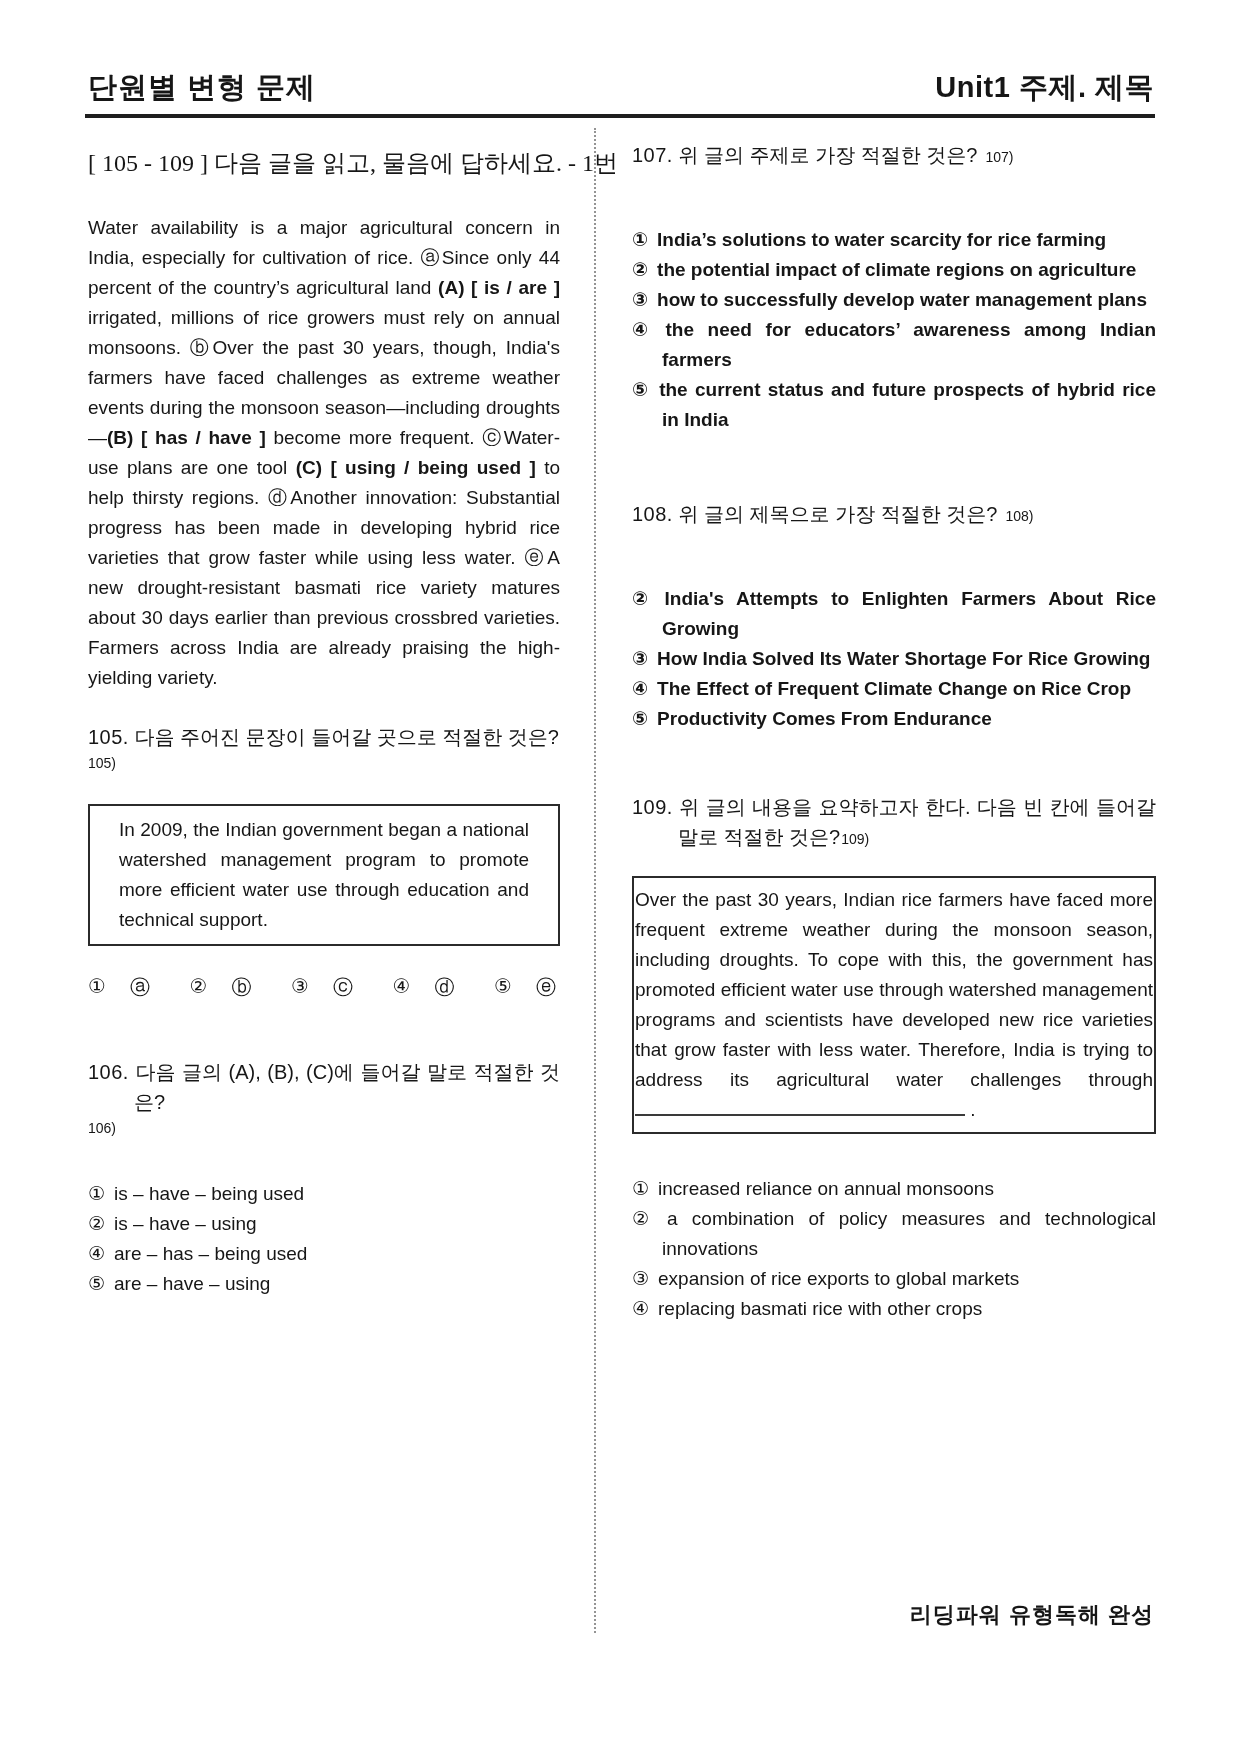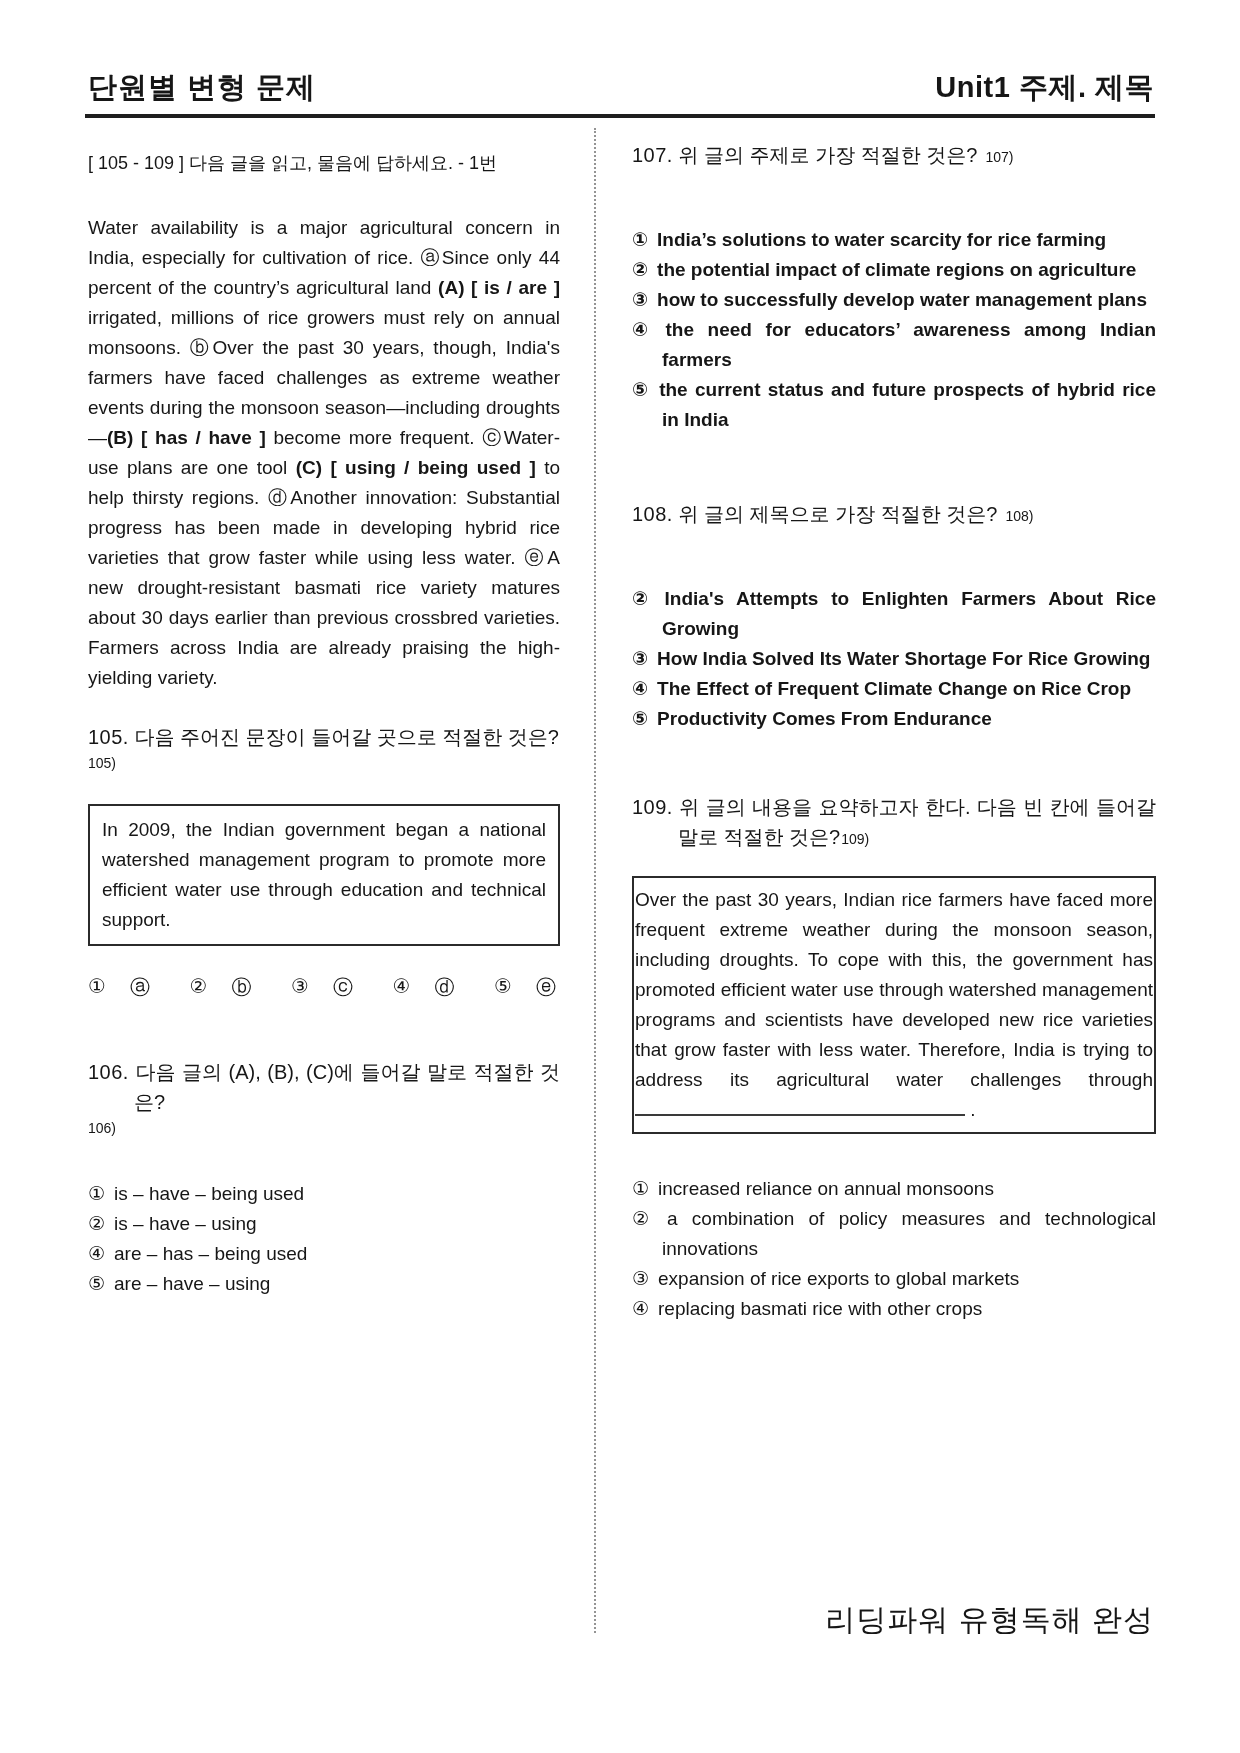--- a/index.html
+++ b/index.html
@@ -10,34 +10,34 @@
   }
   
   .hdr-left  { position:absolute; left:88px;  top:68px; font-size:29px; font-weight:700; letter-spacing:1px; }
   .hdr-right { position:absolute; right:86px; top:68px; font-size:29px; font-weight:700; letter-spacing:0.5px; }
   .hdr-rule  { position:absolute; left:85px; width:1070px; top:114px; height:4px; background:#1e1e1e; }
   .col-divider { position:absolute; left:594px; top:128px; height:1532px; width:0; border-left:2px dotted #949494; }
   
   .col-left  { position:absolute; left:88px;  top:140px; width:472px; }
   .col-right { position:absolute; left:632px; top:140px; width:524px; }
   
-  .instruction { margin-top:8px; font-size:18px; line-height:30px; white-space:nowrap; }
+  .instruction { margin-top:8px; font-size:24px; line-height:30px; white-space:nowrap;font-family:Liberation Serif, serif; }
   .passage { margin-top:35px; font-size:19px; line-height:30px; text-align:justify; }
   .seg-bold { font-weight:700; }
   .q-title { font-size:20px; line-height:30px; text-align:justify; padding-left:46px; text-indent:-46px; }
   .q-num { letter-spacing:0.5px; }
   .footnote { font-size:14px; line-height:22px; }
   .footnote-inline { font-size:14px; margin-left:8px; font-weight:400; }
   .footnote-inline.tight { margin-left:1px; }
   .mt-q105 { margin-top:29px; }
   .mt-q106 { margin-top:56px; }
   .mt-q108 { margin-top:64px; }
   .mt-q109 { margin-top:58px; }
   .given-box {
-    margin-top:30px; border:2px solid #2b2b2b; padding:9px 12px;
+    margin-top:30px; border:2px solid #2b2b2b; padding:9px 29px;
     font-size:19px; line-height:30px; text-align:justify;
   }
   .summary-box {
     margin-top:22px; border:2px solid #2b2b2b; padding:7px 1px;
     font-size:19px; line-height:30px; text-align:justify;
   }
   .blank-line { display:inline-block; width:330px; height:2px; background:#3a3a3a; vertical-align:baseline; }
   .circle-row { margin-top:28px; display:flex; justify-content:space-between; font-size:20px; padding-right:4px; }
   .pair { display:flex; gap:15px; }
   .opt-list { list-style:none; margin:0; padding:0; }
@@ -45,21 +45,21 @@
   .opt-list.mt-opts6 { margin-top:40px; }
   .opt-list.mt-opts9 { margin-top:40px; }
   .opt {
     font-size:19px; line-height:30px; text-align:justify;
     padding-left:30px; text-indent:-30px;
   }
   .opt-marker { margin-right:9px; }
   
   .ftr-rule { position:absolute; left:85px; width:1070px; top:1660px; height:4px; background:#1e1e1e; }
   .page-num { position:absolute; left:0; width:1240px; top:1680px; text-align:center; font-size:20px; letter-spacing:2px; }
-  .brand    { position:absolute; right:86px; top:1600px; font-size:30px; font-weight:400; letter-spacing:1px; }
+  .brand    { position:absolute; right:86px; top:1600px; font-size:22px; font-weight:700; letter-spacing:1px; }
 </style>
 </head>
 <body>
 
 <div class="page">
 
   <div class="hdr-left">단원별 변형 문제</div>
   <div class="hdr-right">Unit1 주제. 제목</div>
   <div class="hdr-rule"></div>
   <div class="col-divider"></div>

